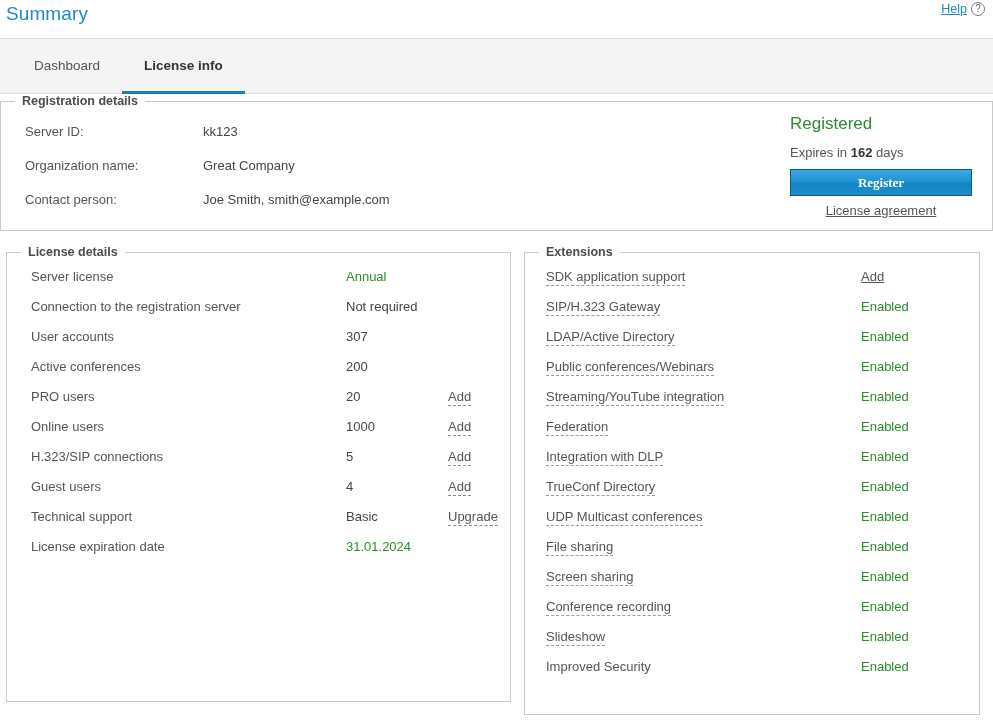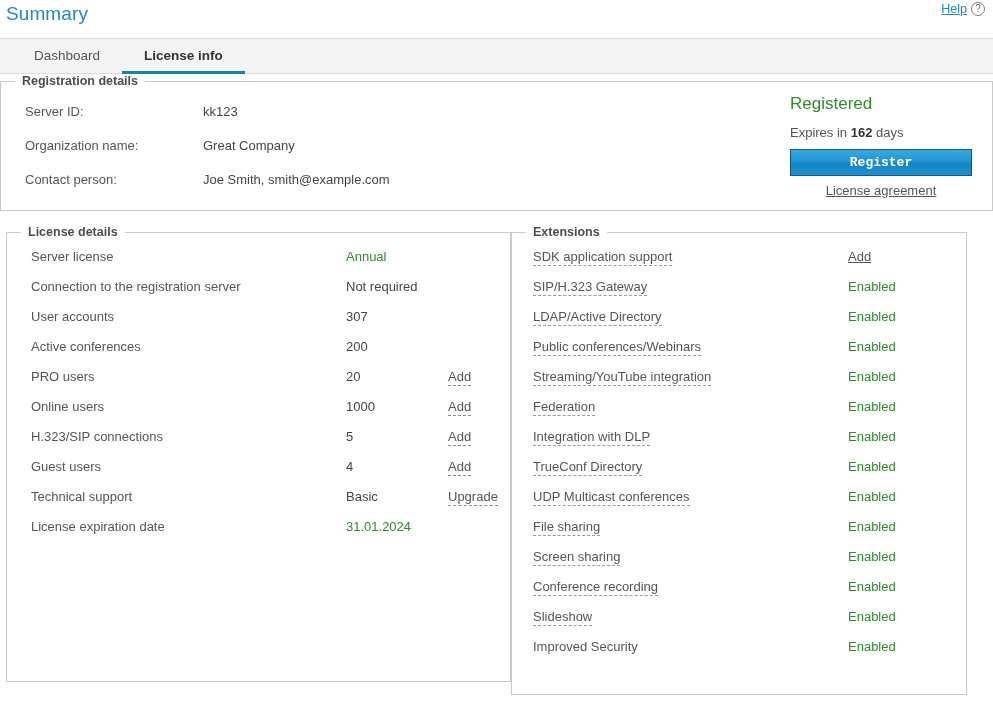--- a/index.html
+++ b/index.html
@@ -46,21 +46,21 @@
     border-radius: 50%;
     color: #6b6b6b;
     font-size: 10px;
     line-height: 12px;
     text-align: center;
     display: inline-block;
   }
 
   
   .tabbar {
-    height: 36px;
+    height: 56px;
     background: #f4f4f4;
     border-top: 1px solid #dcdcdc;
     border-bottom: 1px solid #dcdcdc;
     display: flex;
     align-items: stretch;
     padding-left: 12px;
   }
   .tab {
     display: flex;
     align-items: center;
@@ -141,37 +141,38 @@
     width: 182px;
     height: 27px;
     line-height: 25px;
     text-align: center;
     color: #ffffff;
     font-weight: bold;
     font-size: 13px;
     border: 1px solid #14587e;
     background: linear-gradient(to bottom, #3aa8df 0%, #1f95d2 45%, #1385c4 55%, #1d8fcd 100%);
     cursor: pointer;
-    font-family: Liberation Mono, monospace;
+    font-family: Liberation Serif, serif;
     padding: 0;
   }
   .license-agreement {
     display: block;
     margin-top: 7px;
     width: 182px;
     text-align: center;
     font-size: 13px;
     color: #555555;
     text-decoration: underline;
     cursor: pointer;
   }
 
   
   .columns {
     display: flex;
+    gap: 13px;
     padding: 14px 6px 0 6px;
   }
   .col-left  { width: 505px; }
   .col-right { width: 456px; }
 
   .details-panel {
     height: 457px;
   }
   .details-inner {
     padding: 6px 0 0 0;

